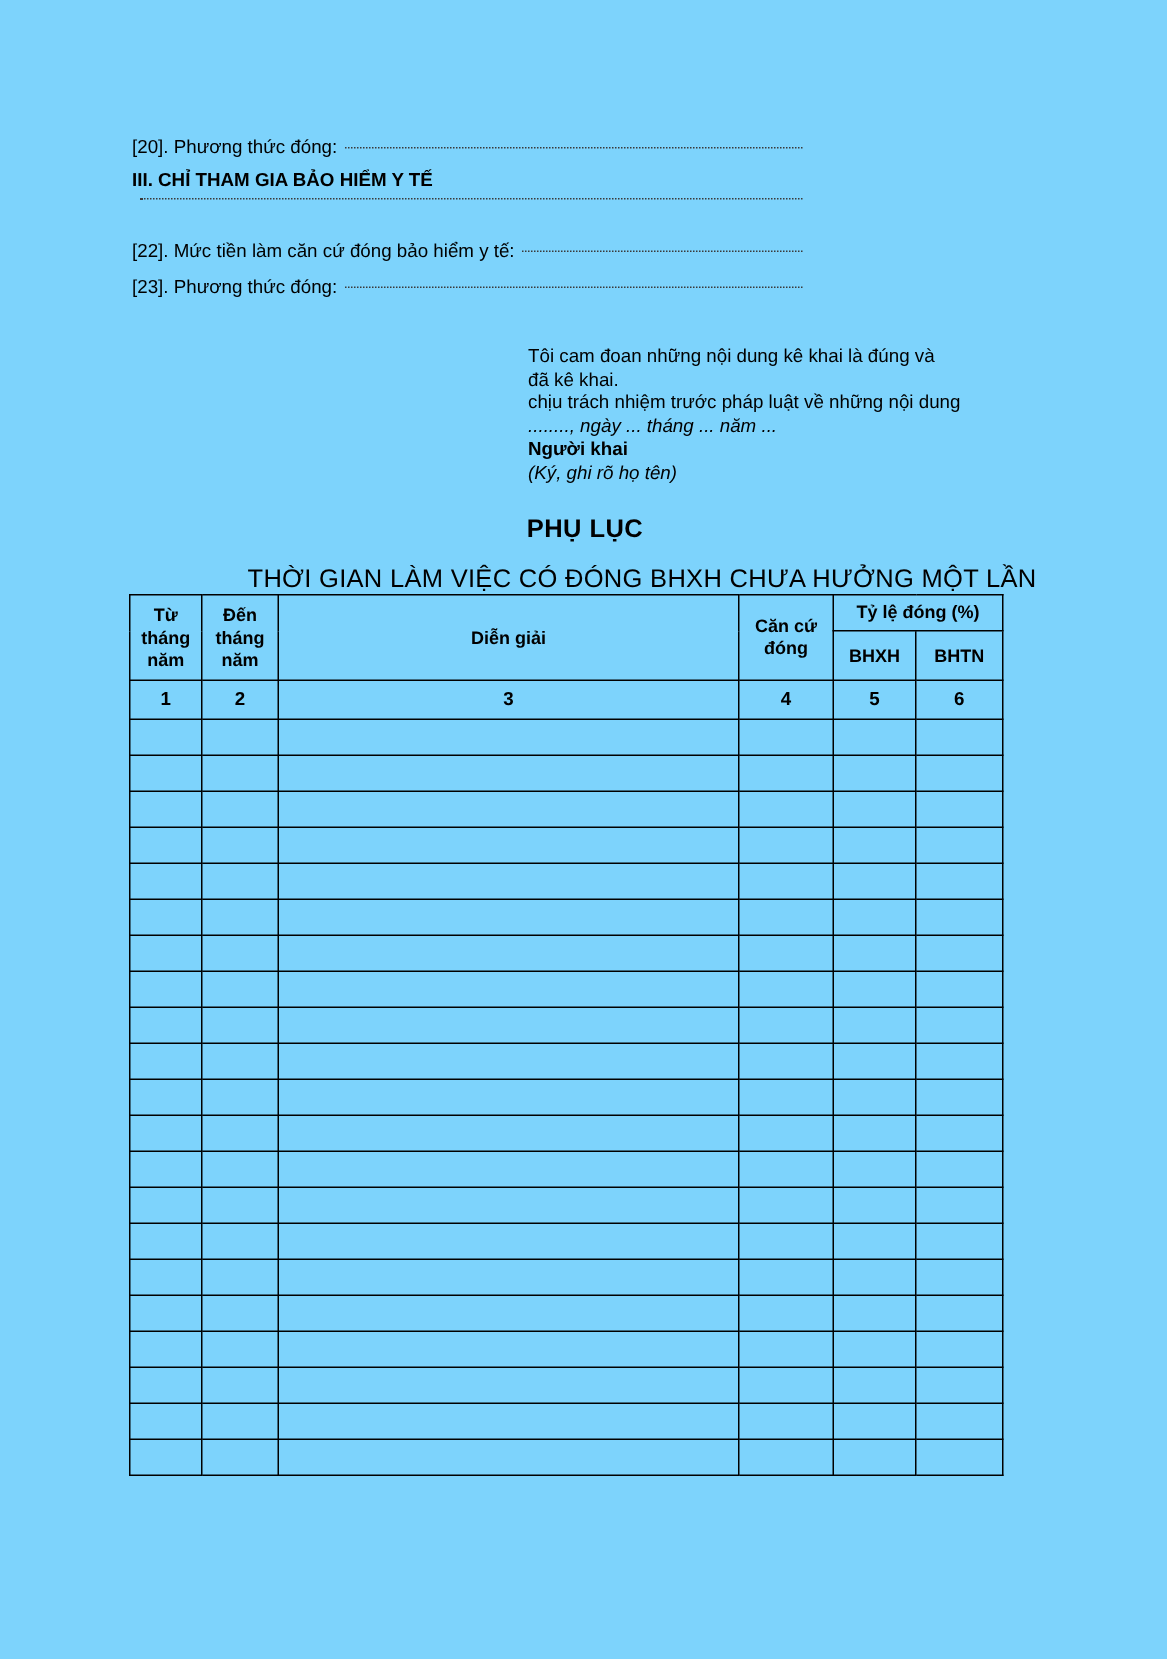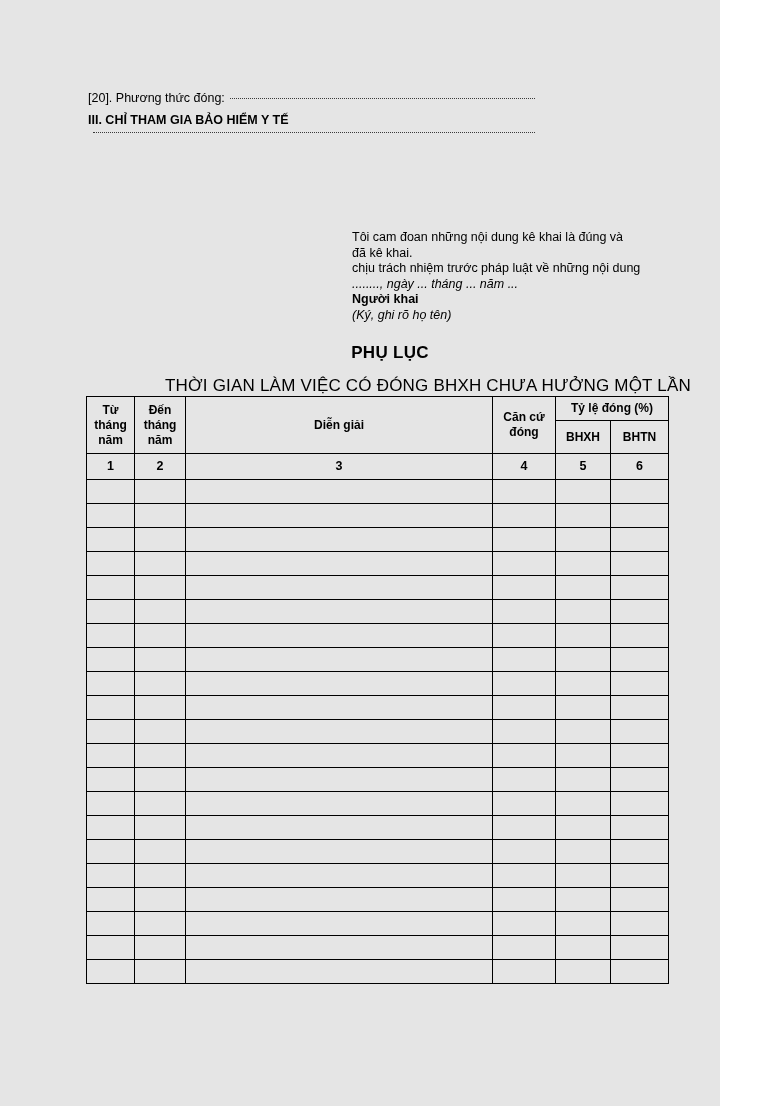--- a/index.html
+++ b/index.html
@@ -1,21 +1,21 @@
 <!DOCTYPE html>
 <html><head>
 <meta charset="utf-8">
 <style>
   * { margin: 0; padding: 0; box-sizing: border-box; }
   html, body { background: #ffffff; }
   .page {
     position: relative;
-    width: 720px;
+    width: 778px;
     height: 1106px;
-    background: #e5e5e5;
+    background: #7dd3fc;
     font-family: "Liberation Sans", sans-serif;
     color: #000000;
     overflow: hidden;
   }
   .form-line {
     position: absolute;
     left: 88px;
     width: 447px;
     display: flex;
     align-items: baseline;
@@ -102,21 +102,29 @@
     <span>[20]. Phương thức đóng:</span>
     <span class="leader"></span>
   </div>
 
   <div class="section-heading" style="top:112px">III. CHỈ THAM GIA BẢO HIỂM Y TẾ</div>
 
   <div class="form-line" style="top:135px">
     <span class="leader"></span>
   </div>
 
-
+  <div class="form-line" style="top:159px">
+    <span>[22]. Mức tiền làm căn cứ đóng bảo hiểm y tế:</span>
+    <span class="leader"></span>
+  </div>
+
+  <div class="form-line" style="top:183px">
+    <span>[23]. Phương thức đóng:</span>
+    <span class="leader"></span>
+  </div>
 
   <div class="declaration">
     <div>Tôi cam đoan những nội dung kê khai là đúng và</div>
     <div>đã kê khai.</div>
     <div>chịu trách nhiệm trước pháp luật về những nội dung</div>
     <div class="italic">........, ngày ... tháng ... năm ...</div>
     <div class="bold">Người khai</div>
     <div class="italic">(Ký, ghi rõ họ tên)</div>
   </div>
 

